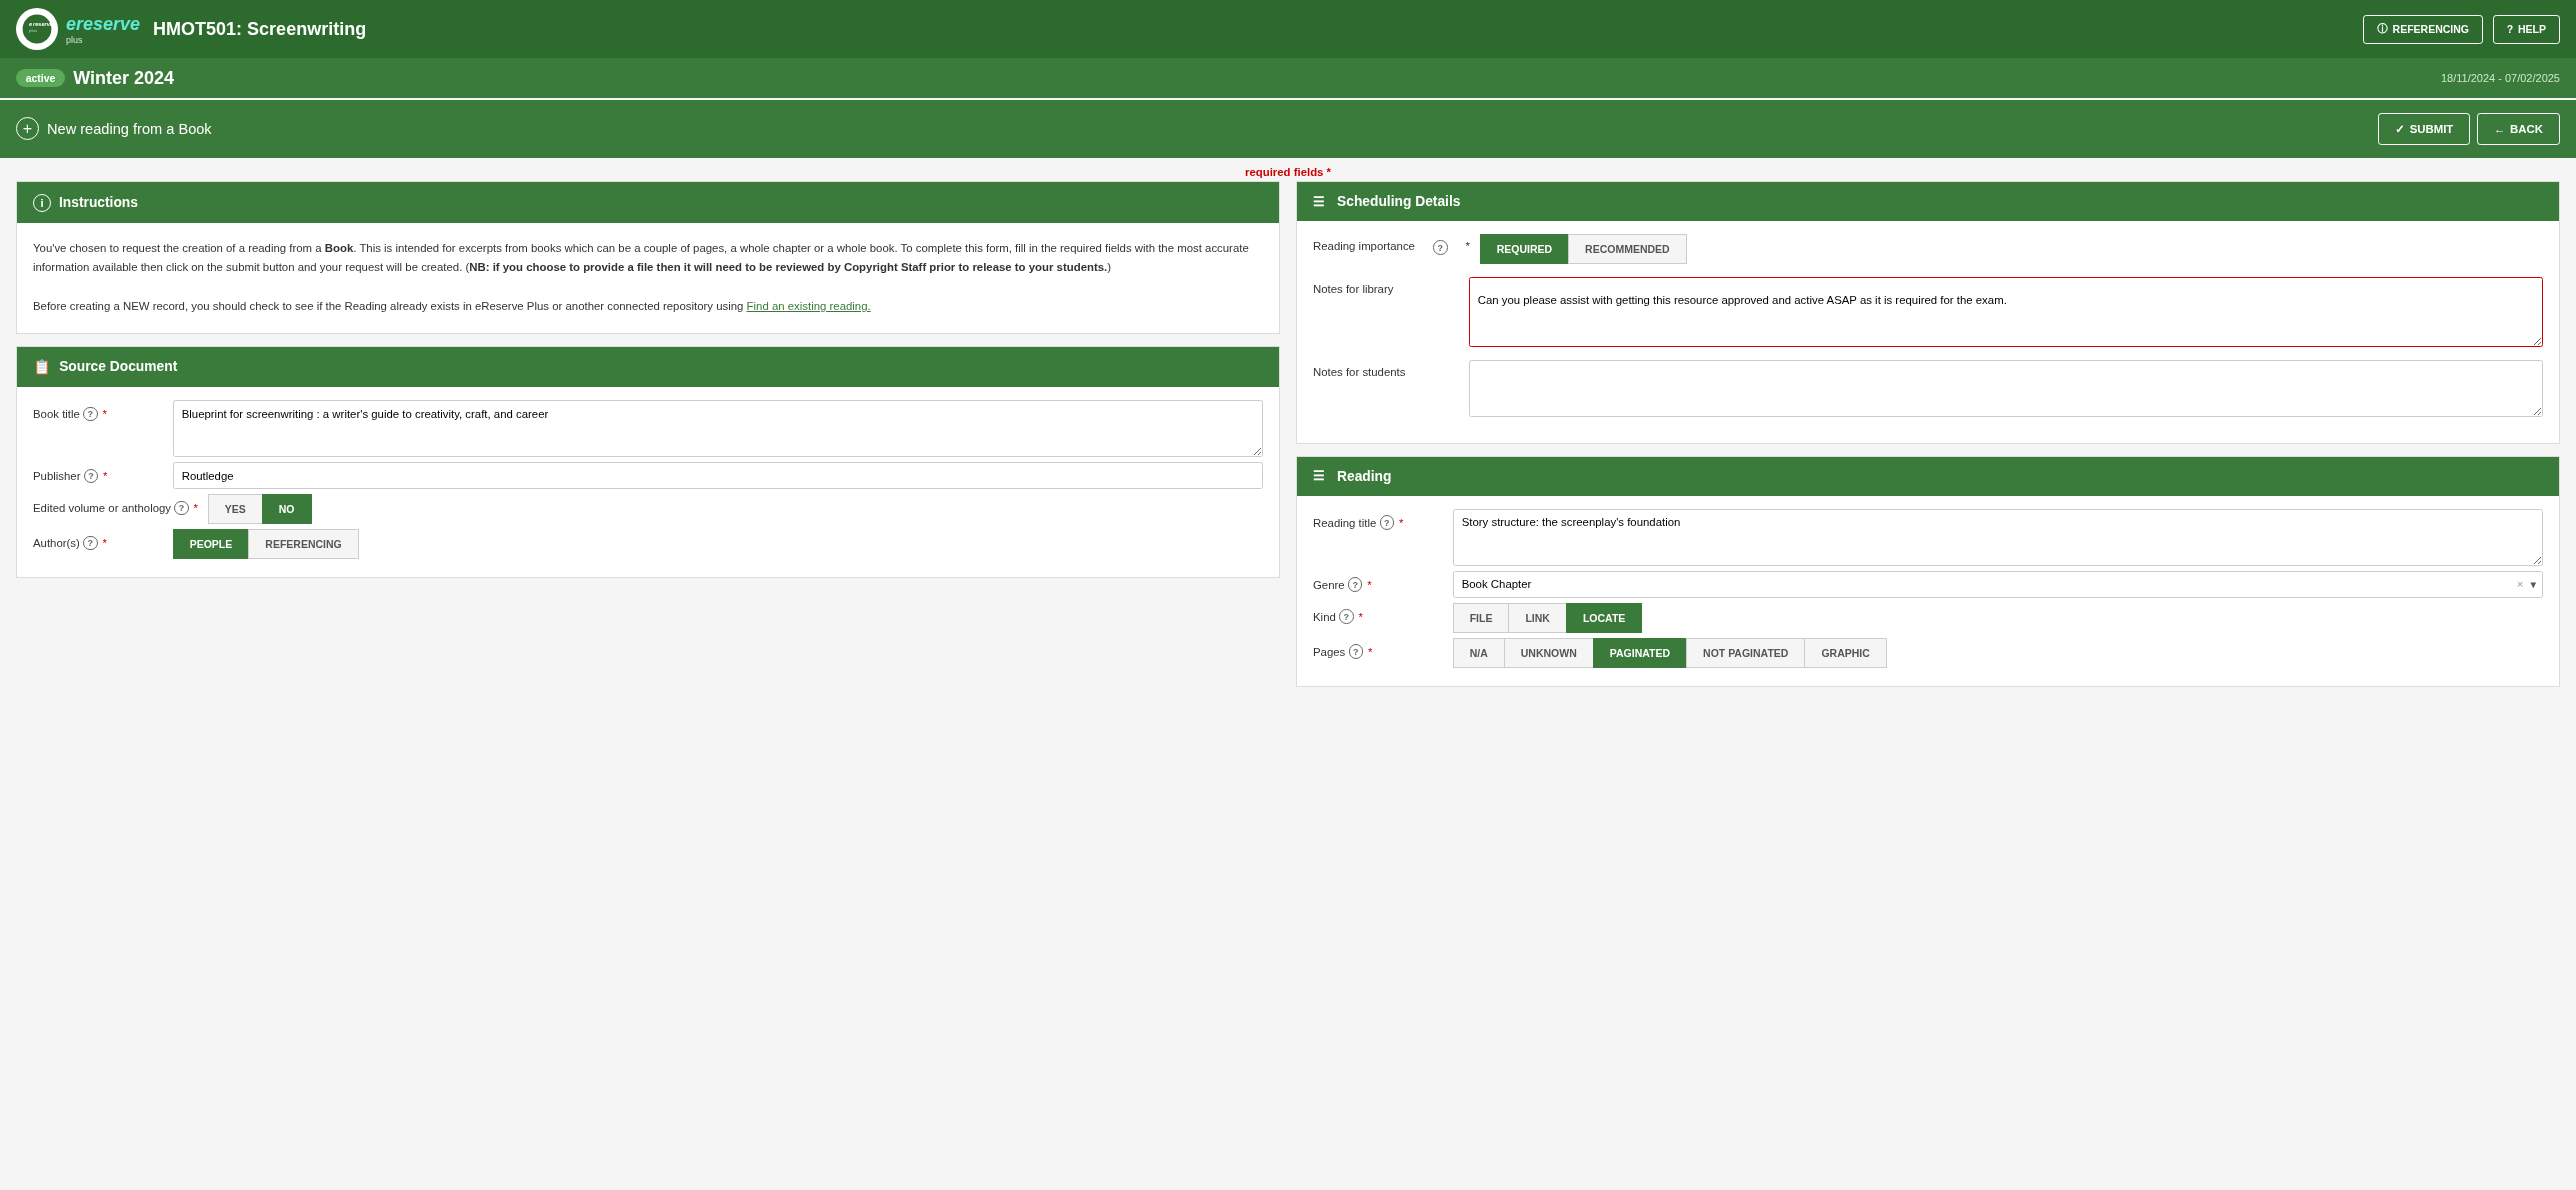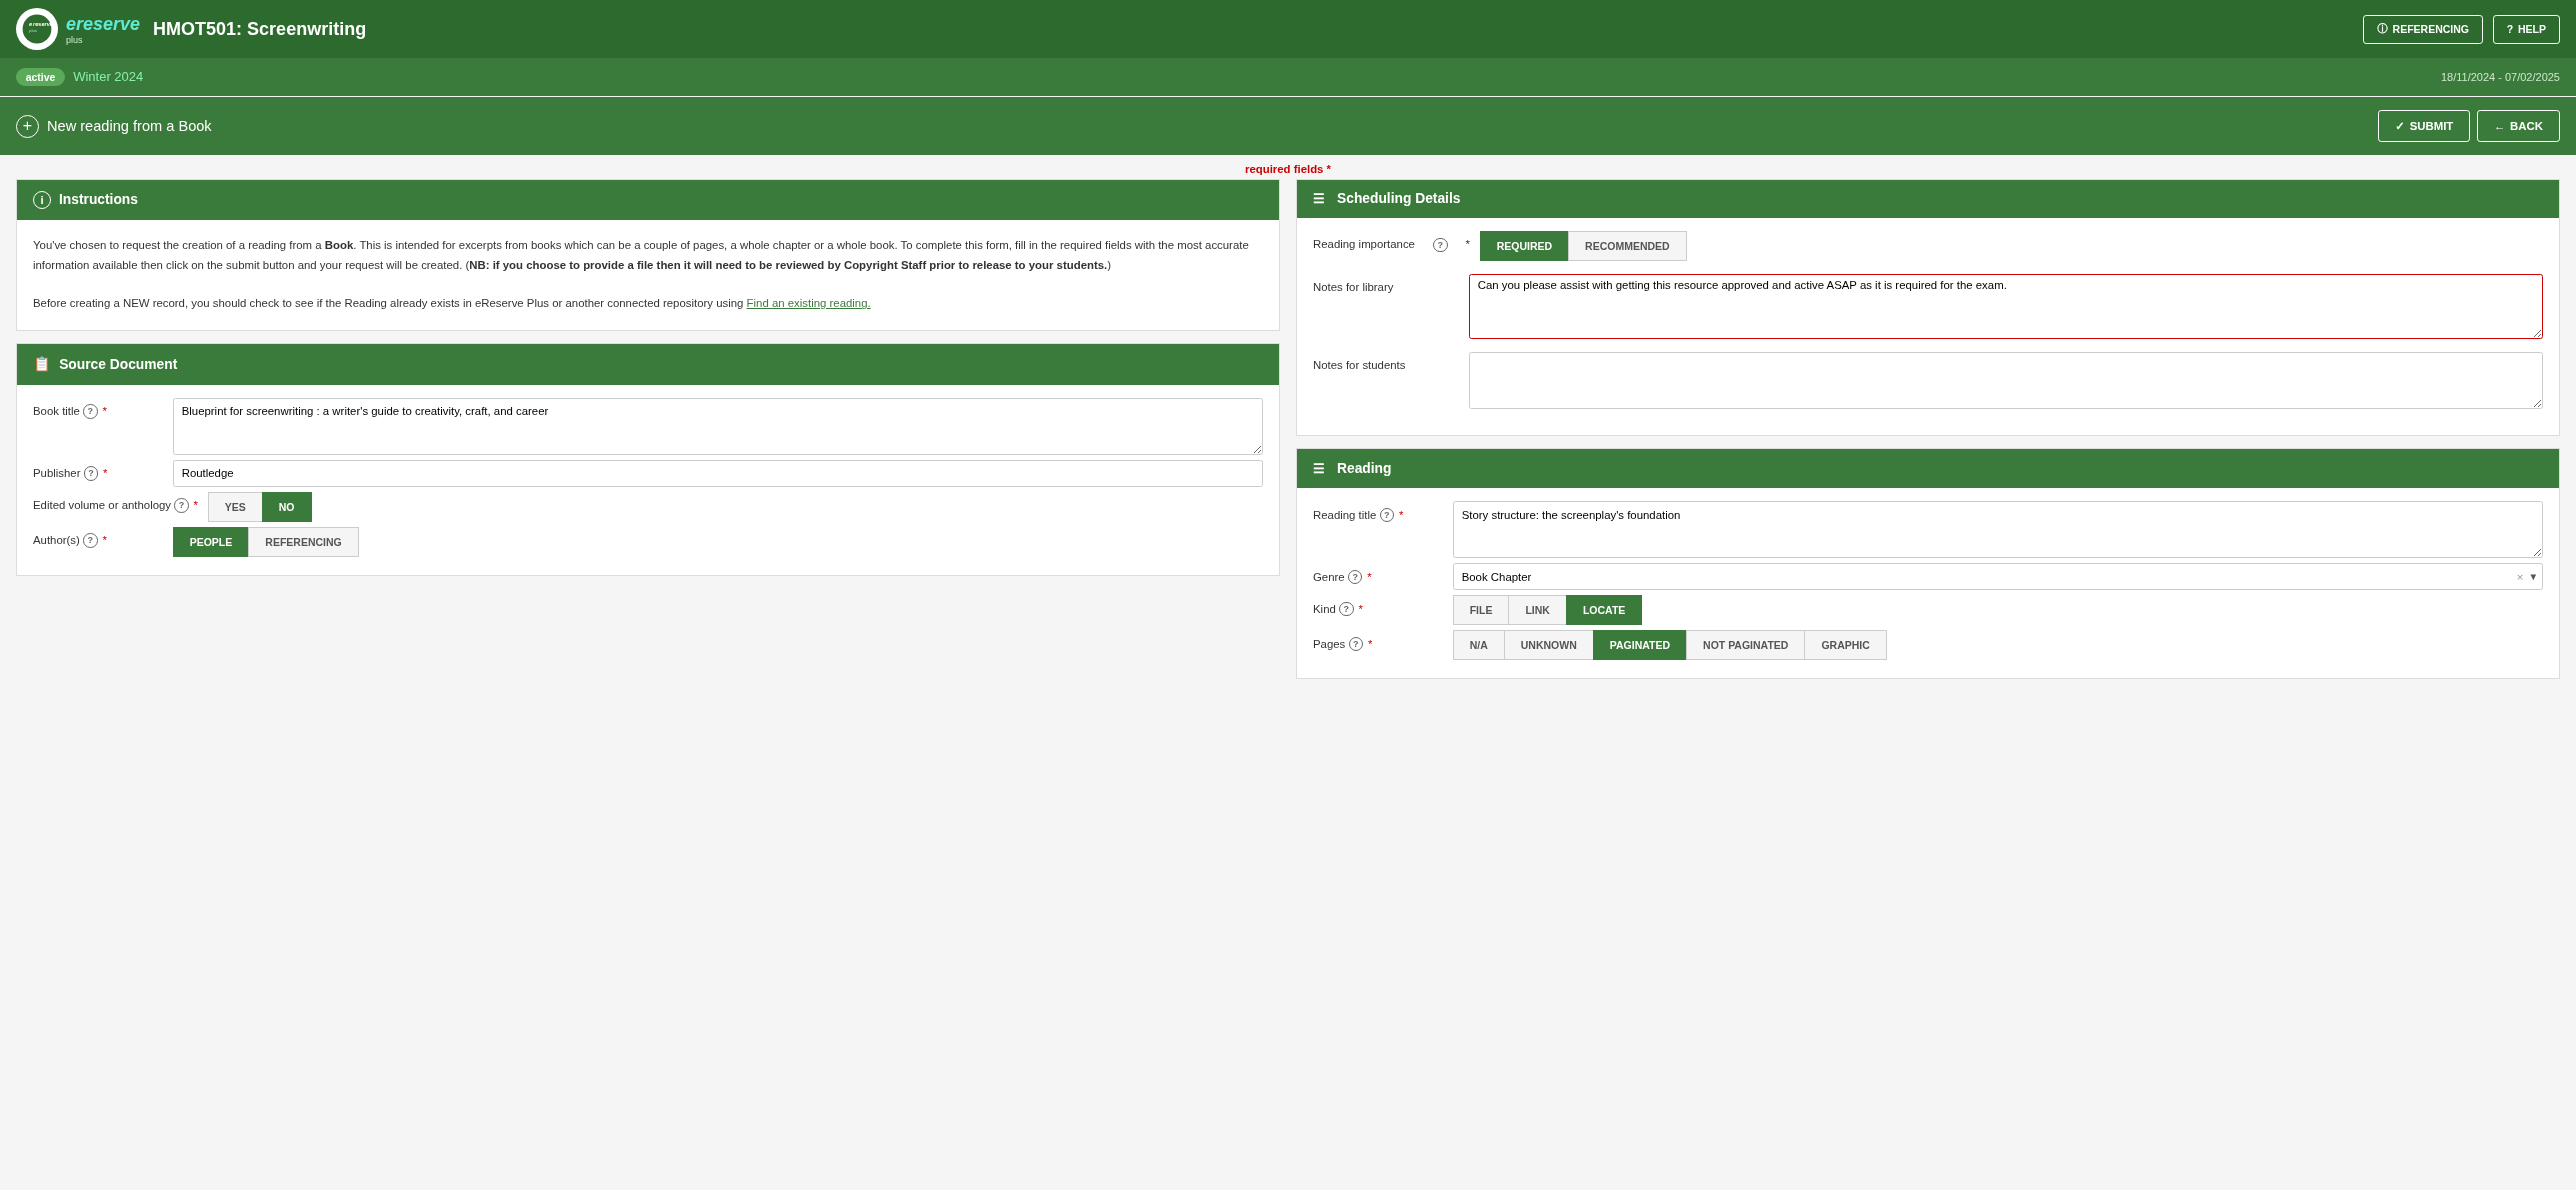--- a/index.html
+++ b/index.html
@@ -38,21 +38,21 @@
       align-items: center;
       padding: 9.7px 16px;
       justify-content: space-between;
     }
     .active-badge {
       background: #5aaa5a; color: white;
       padding: 3.2px 9.7px; border-radius: 16px;
       font-size: 10.5px; font-weight: bold; margin-right: 8px;
     }
     .sub-header-left { display: flex; align-items: center; }
-    .semester-text { font-size: 13px; color: #86efac; }
+    .semester-text { font-size: 18px; color: #ffffff; font-weight: bold; }
     .date-range { font-size: 11px; color: #cce8cc; }
 
     
     .page-header {
       background: #3a7a3a;
       color: white;
       display: flex;
       align-items: center;
       padding: 13px 16px;
       justify-content: space-between;
@@ -175,21 +175,21 @@
       display: flex;
       align-items: flex-start;
       gap: 18px;
       flex-shrink: 0;
     }
 
     
     .notes-textarea-highlighted {
       flex: 1;
       border: 1.6px solid #cc0000;
-      padding: 4px 8px;
+      padding: 16px 8px;
       border-radius: 2.4px;
       font-size: 11.4px;
       font-family: Arial, sans-serif;
       resize: vertical;
       min-height: 65px;
     }
 
     
     .select-wrapper {
       flex: 1;

